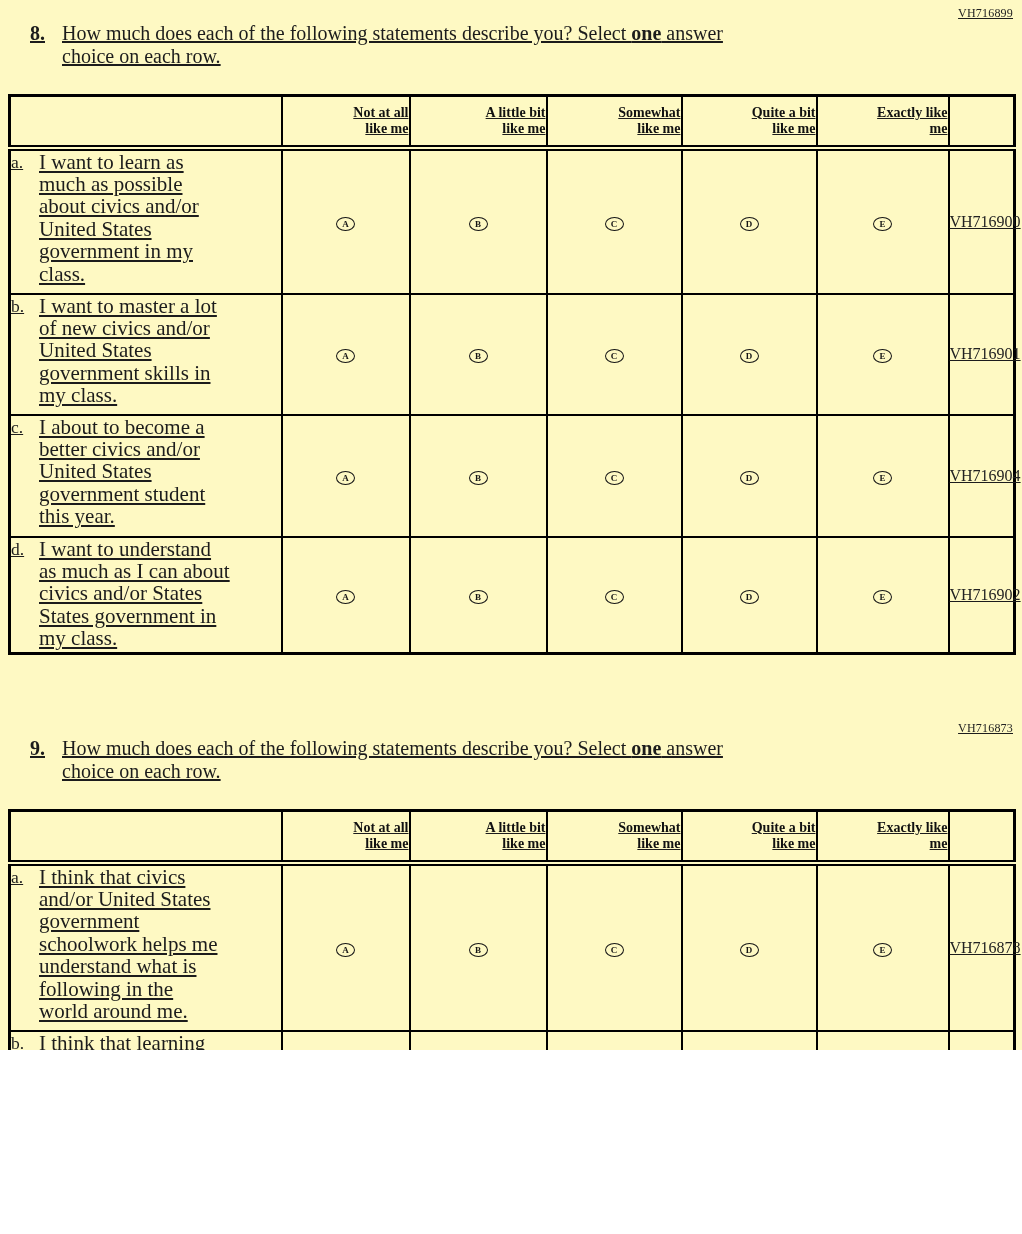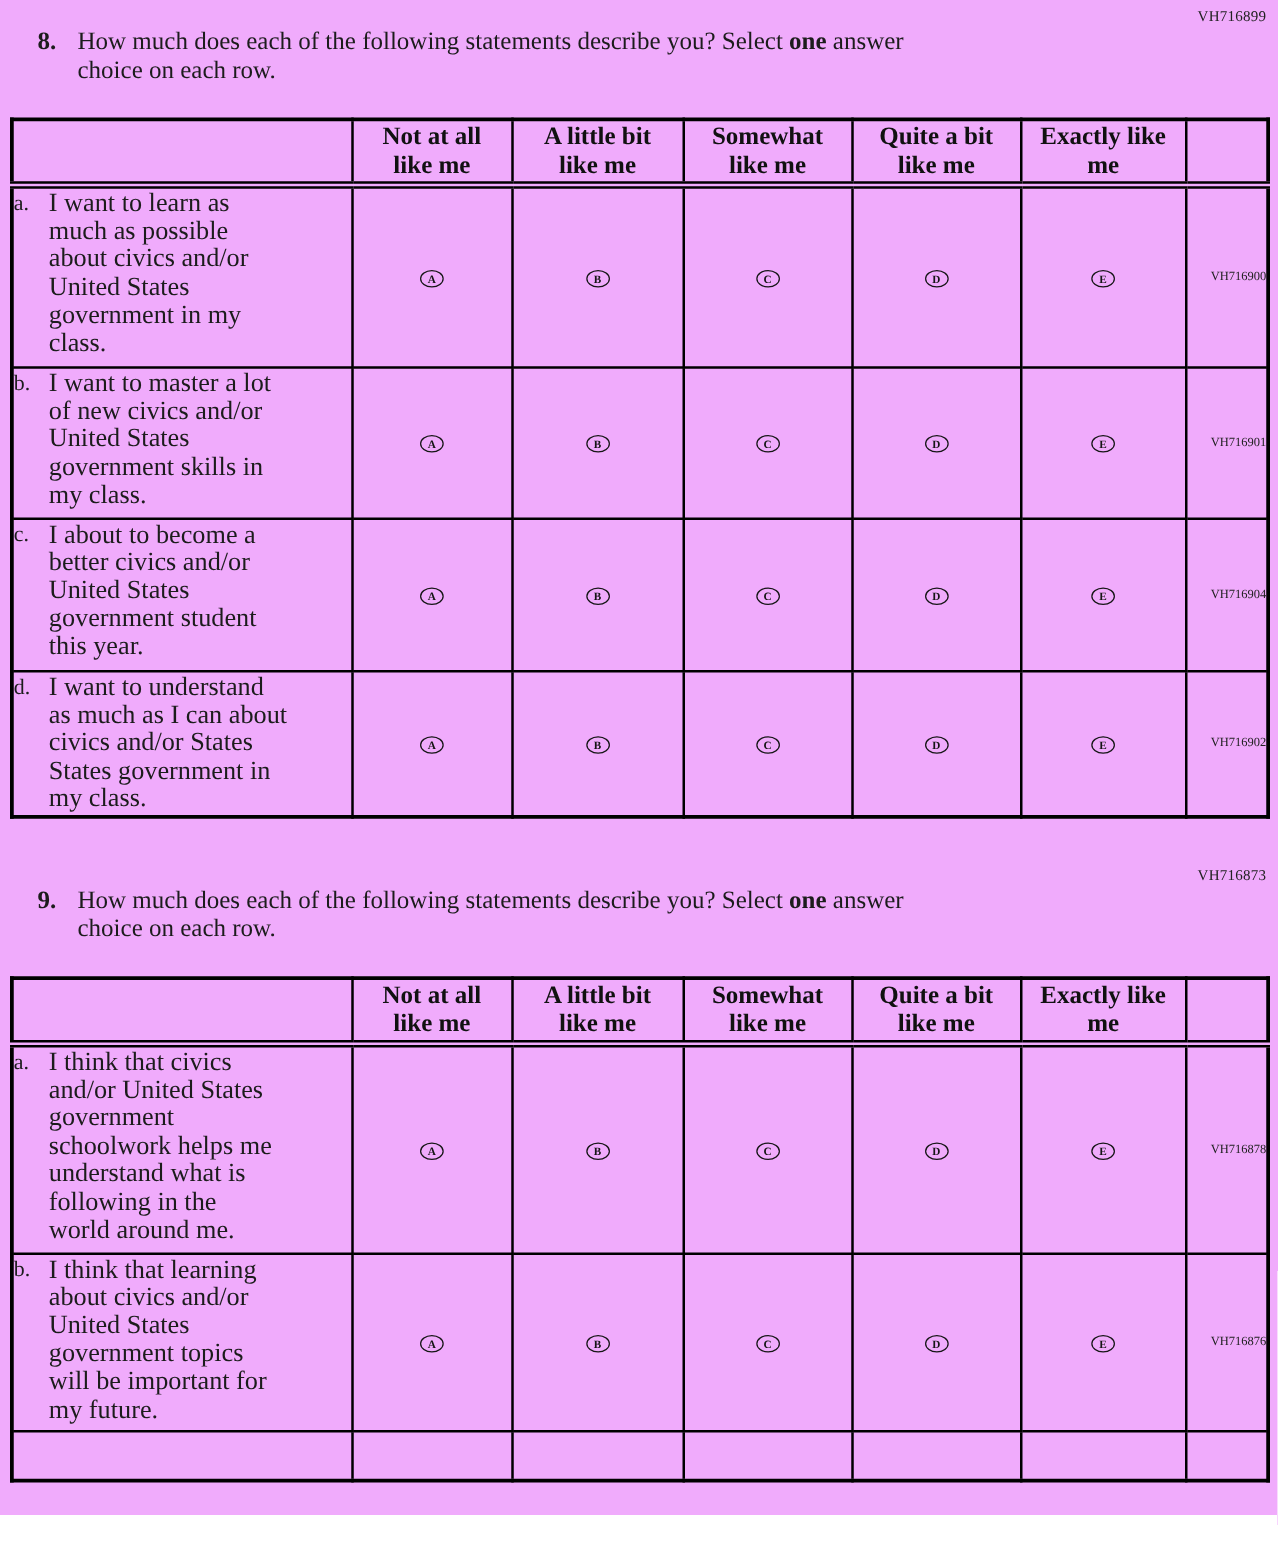--- a/index.html
+++ b/index.html
@@ -1,35 +1,36 @@
 <!DOCTYPE html>
 <html><head>
 <meta charset="utf-8">
 <style>
   * { box-sizing: border-box; }
   html, body { margin: 0; padding: 0; background: #ffffff; }
   .page {
     width: 1022px;
-    height: 1212px;
+    height: 1050px;
     overflow: hidden;
     position: relative;
-    background: #f0abfc;
+    background: #fef9c3;
     padding: 6px 9px 0 8px;
     font-family: "Liberation Serif", "DejaVu Serif", serif;
     color: #1c1c1c;
+    text-decoration: underline;
   }
   .code-line {
     text-align: right;
     font-size: 12px;
     line-height: 14px;
     height: 14px;
     color: #222222;
     letter-spacing: 0.2px;
   }
-  .code-line.mid { margin-top: 38px; }
+  .code-line.mid { margin-top: 66px; }
   .question {
     display: flex;
     margin: 2px 0 0 22px;
     font-size: 20px;
     line-height: 23px;
     max-width: 880px;
   }
   .qnum {
     font-weight: bold;
     width: 32px;
@@ -44,24 +45,24 @@
     margin-top: 26px;
     border: 3px solid #000;
   }
   table.grid th, table.grid td {
     border: 2px solid #000;
     padding: 0;
   }
   table.grid thead th {
     border-bottom: 6px double #000;
     height: 52px;
-    font-size: 20px;
+    font-size: 14px;
     font-weight: bold;
     line-height: 1.15;
-    text-align: center;
+    text-align: right;
     vertical-align: middle;
     white-space: pre-line;
     color: #111111;
   }
   td.stmt {
     vertical-align: top;
     padding: 7px 4px 0 6px;
   }
   .stmt-inner { display: flex; }
   .stmt-label {
@@ -88,21 +89,21 @@
     border: 1.5px solid #151515;
     border-radius: 50%;
     font-size: 9px;
     font-weight: bold;
     color: #151515;
     cursor: pointer;
   }
   td.codecell {
     text-align: right;
     vertical-align: middle;
-    font-size: 10px;
+    font-size: 16px;
     color: #222222;
     padding: 0 1px;
   }
 </style>
 </head>
 <body>
 
 <div class="page">
 
   <div class="code-line">VH716899</div>

